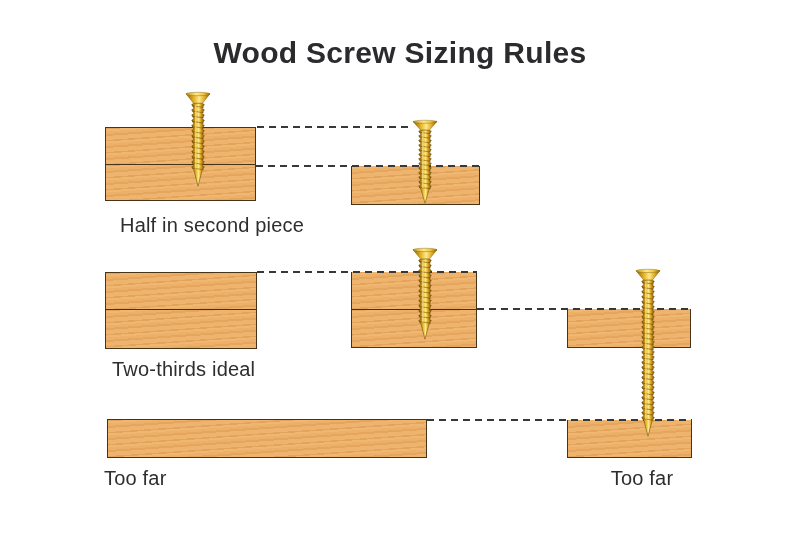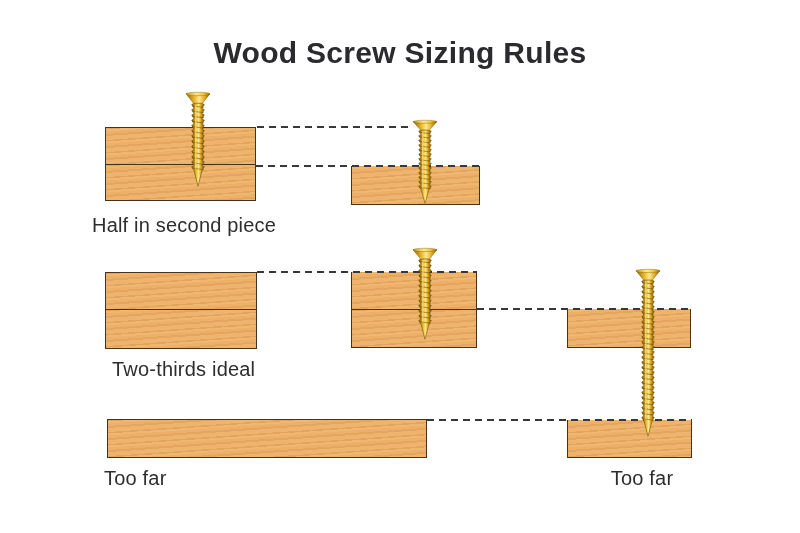--- a/index.html
+++ b/index.html
@@ -84,21 +84,21 @@
       <ellipse cx="13" cy="2.3" rx="12" ry="2" fill="url(#gHeadTop)" stroke="#8a6a10" stroke-width="0.5"></ellipse>
     </svg>
   <svg class="screw" viewBox="0 0 26 110" preserveAspectRatio="none" style="left:412px;top:120px;width:26px;height:84px">
       <path d="M9,13 l-2.3,1.6 l2.3,4.4 l-2.3,1.6 l2.3,4.4 l-2.3,1.6 l2.3,4.4 l-2.3,1.6 l2.3,4.4 l-2.3,1.6 l2.3,4.4 l-2.3,1.6 l2.3,4.4 l-2.3,1.6 l2.3,4.4 l-2.3,1.6 l2.3,4.4 l-2.3,1.6 l2.3,4.4 l-2.3,1.6 l2.3,4.4 l-2.3,1.6 l2.3,4.4 l-2.3,1.6 l2.3,4.4 l-2.3,1.6 l2.3,4.4 L13,109 L17,91 l2.3,-4.4 l-2.3,-1.6 l2.3,-4.4 l-2.3,-1.6 l2.3,-4.4 l-2.3,-1.6 l2.3,-4.4 l-2.3,-1.6 l2.3,-4.4 l-2.3,-1.6 l2.3,-4.4 l-2.3,-1.6 l2.3,-4.4 l-2.3,-1.6 l2.3,-4.4 l-2.3,-1.6 l2.3,-4.4 l-2.3,-1.6 l2.3,-4.4 l-2.3,-1.6 l2.3,-4.4 l-2.3,-1.6 l2.3,-4.4 l-2.3,-1.6 l2.3,-4.4 l-2.3,-1.6 Z" fill="url(#gGold)" stroke="#6b4c05" stroke-width="0.6"></path>
       <path d="M7.2,16 L18.8,18 M7.2,22 L18.8,24 M7.2,28 L18.8,30 M7.2,34 L18.8,36 M7.2,40 L18.8,42 M7.2,46 L18.8,48 M7.2,52 L18.8,54 M7.2,58 L18.8,60 M7.2,64 L18.8,66 M7.2,70 L18.8,72 M7.2,76 L18.8,78 M7.2,82 L18.8,84 M7.2,88 L18.8,90 " stroke="rgba(100,66,4,0.5)" stroke-width="1.3" fill="none"></path>
       <path d="M10.8,15 L10.8,89" stroke="rgba(255,242,170,0.55)" stroke-width="1.6"></path>
       <path d="M1,2 L25,2 L17.5,13 L8.5,13 Z" fill="url(#gHead)" stroke="#7a5608" stroke-width="0.5"></path>
       <ellipse cx="13" cy="2.3" rx="12" ry="2" fill="url(#gHeadTop)" stroke="#8a6a10" stroke-width="0.5"></ellipse>
     </svg>
 
-  <div class="caption" style="left:92px;top:214px">Half in second piece</div>
+  <div class="caption" style="left:120px;top:214px">Half in second piece</div>
 
   <div class="wood" style="left:105px;top:272px;width:152px;height:38px"></div>
   <div class="wood" style="left:105px;top:309px;width:152px;height:40px"></div>
 
   <div class="dash" style="left:257px;top:271px;width:220px"></div>
 
   <div class="wood no-top" style="left:351px;top:272px;width:126px;height:38px"></div>
   <div class="wood" style="left:351px;top:309px;width:126px;height:39px"></div>
 
   <div class="dash" style="left:477px;top:308px;width:214px"></div>

